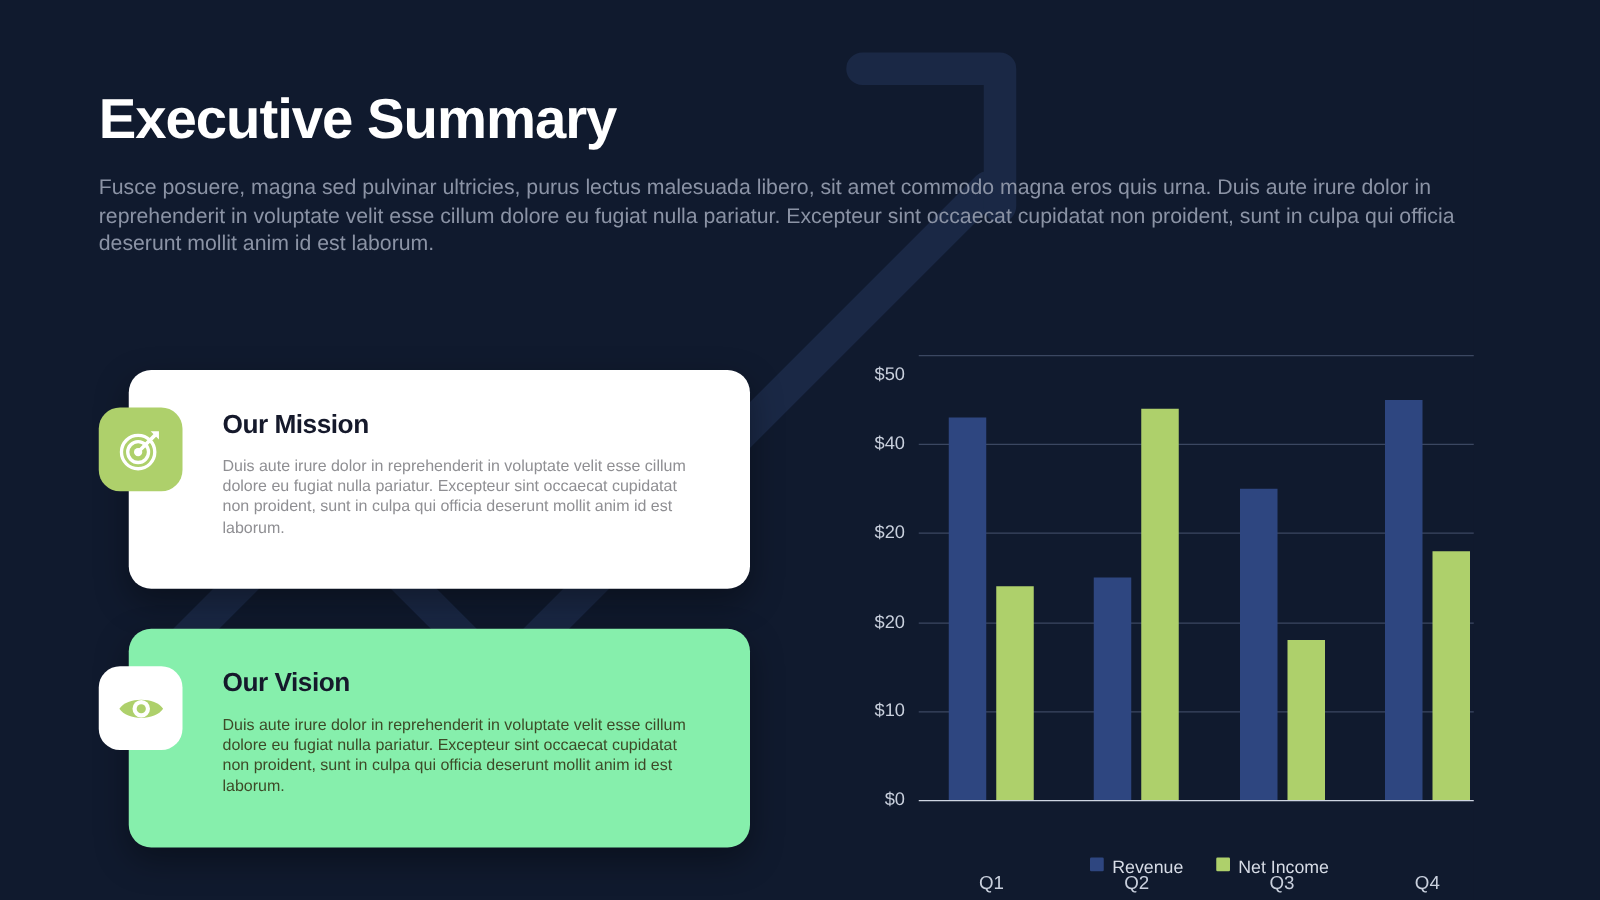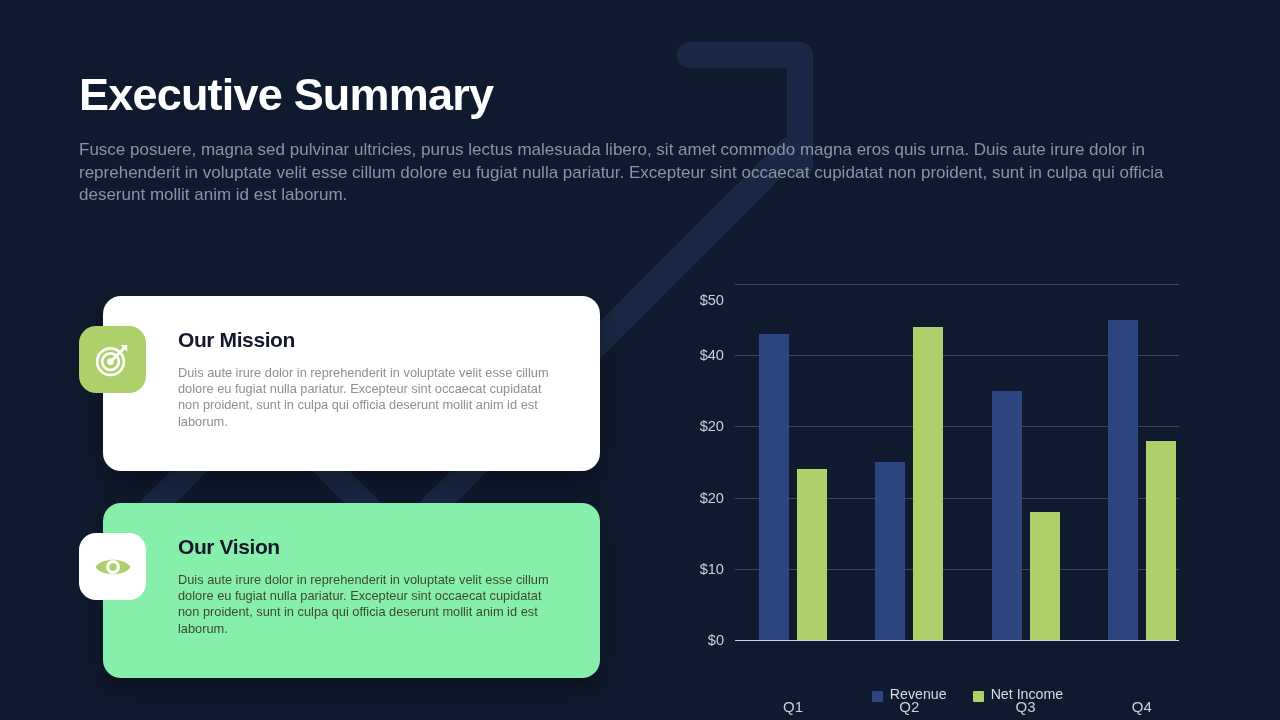--- a/index.html
+++ b/index.html
@@ -187,21 +187,21 @@
     left: 63px;
     right: 12px;
     top: 424px;
     display: flex;
     justify-content: center;
     align-items: center;
     gap: 26px;
   }
   .legend-item {
     display: flex;
-    align-items: flex-end;
+    align-items: flex-start;
     gap: 7px;
     font-size: 14.2px;
     color: #d7dce6;
   }
   .legend-swatch {
     width: 11px;
     height: 11px;
     border-radius: 1px;
     display: inline-block;
   }

